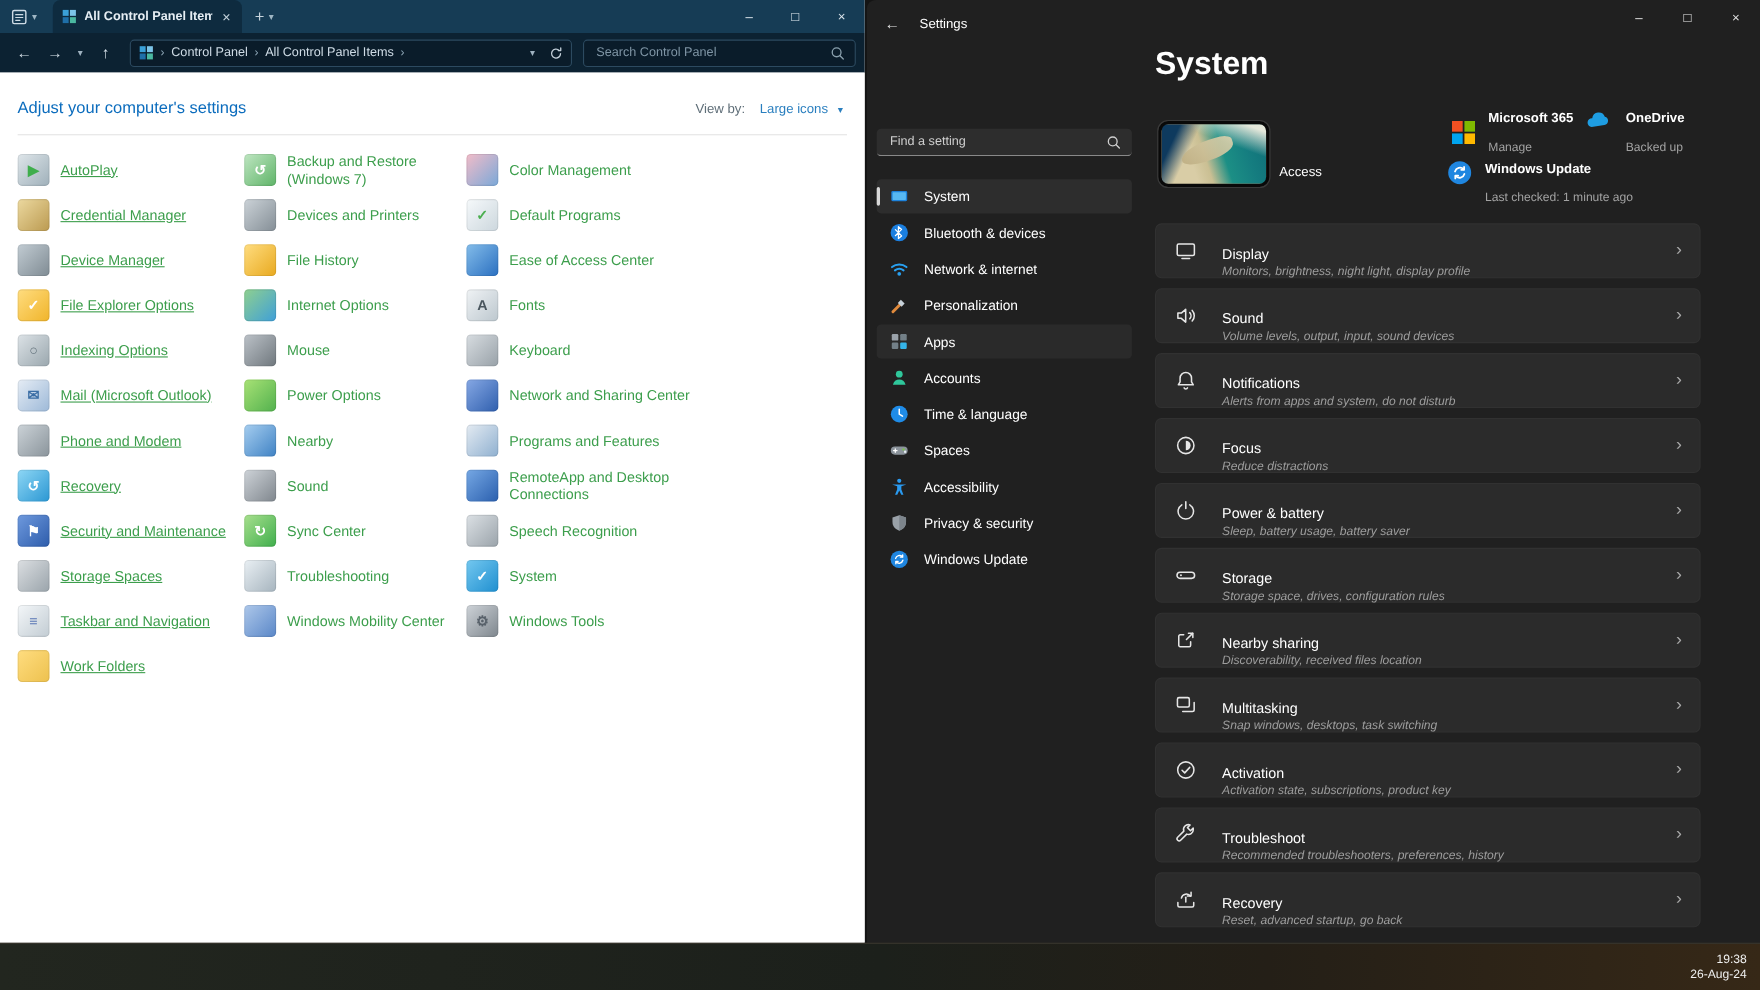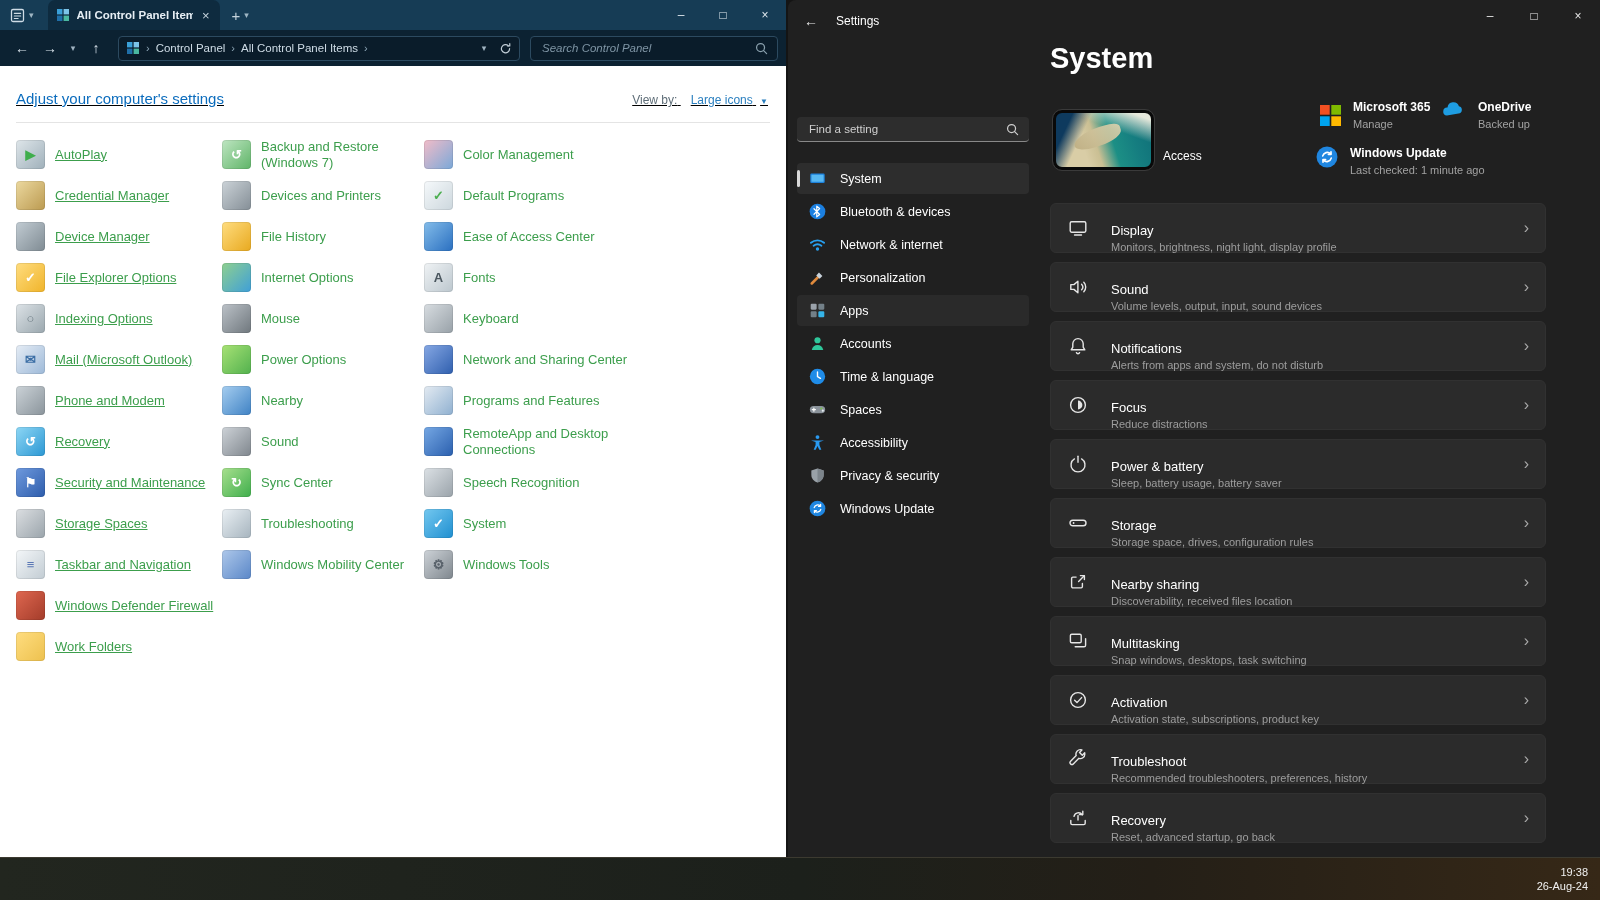--- a/index.html
+++ b/index.html
@@ -25,24 +25,24 @@
        color:#d8e2ea;font-size:14px;border-radius:4px;}
   .navbtn.small{width:18px;font-size:9px;color:#9fb2c0;}
   .addressbar{width:402px;height:25px;margin-left:8px;background:#0a1c2a;border:1px solid #2c4a60;
        border-radius:4px;display:flex;align-items:center;padding:0 7px;box-sizing:border-box;gap:6px;}
   .crumb{font-size:11.5px;color:#cfdce6;white-space:nowrap;}
   .crumb-sep{font-size:11px;color:#8fa8b8;}
   .addr-spacer{flex:1;}
   .searchbar{flex:1;height:25px;margin-left:10px;background:#0a1c2a;border:1px solid #2c4a60;
        border-radius:4px;display:flex;align-items:center;padding:0 9px;box-sizing:border-box;}
   .searchbar input{flex:1;background:transparent;border:none;outline:none;color:#cfdce6;
-       font-size:11.5px;font-family:inherit;font-style:italic;}
+       font-size:11.5px;font-family:inherit;}
   .searchbar input::placeholder{color:#7f95a5;}
   .exp-content{position:absolute;left:0;top:66px;right:0;bottom:0;background:#fff;overflow:hidden;}
-  .cp-headrow{display:flex;align-items:baseline;padding:24px 18px 0 16px;text-decoration:underline;}
+  .cp-headrow{display:flex;align-items:baseline;padding:24px 18px 0 16px;}
   .cp-heading{font-size:15px;color:#0b6cbd;font-weight:400;}
   .viewby{margin-left:auto;font-size:12px;color:#5f6e78;}
   .viewby .vb-value{color:#2a7fbf;margin-left:10px;}
   .viewby .vb-caret{color:#2a7fbf;font-size:8px;margin-left:4px;}
   .cp-sep{border:none;border-top:1px solid #e4e4e4;margin:15px 16px 0 16px;}
   .cp-grid{position:relative;margin-top:11px;}
   .cp-col{position:absolute;top:0;}
   .cp-col1{left:16px;width:198px;}
   .cp-col2{left:222px;width:196px;}
   .cp-col3{left:424px;width:220px;}
@@ -86,29 +86,29 @@
          #d9cda6;}
   .dev-thumb::after{content:"";position:absolute;left:18%;top:28%;width:52%;height:34%;
        background:linear-gradient(60deg, rgba(188,172,128,.9), rgba(222,212,176,.9));
        border-radius:60% 30% 50% 40%;transform:rotate(-18deg);}
   .rename{position:absolute;left:375px;top:149px;font-size:12px;color:#fff;}
   .hdr-link{position:absolute;display:flex;gap:12px;align-items:flex-start;}
   .hdr-ms365{left:532px;top:100px;align-items:center;}
   .hdr-onedrive{left:653px;top:100px;}
   .hdr-update{left:528px;top:146px;}
   .hdr-title{font-size:12px;font-weight:700;color:#fff;line-height:15px;}
-  .hdr-sub{font-size:11px;color:#a2a2a2;line-height:14px;margin-top:2px;}
+  .hdr-sub{font-size:11px;color:#a2a2a2;line-height:14px;margin-top:12px;}
   .cards{position:absolute;left:0;top:0;}
   .card{position:absolute;left:262px;width:496px;height:50px;background:#2b2b2b;
        border:1px solid #313131;border-radius:6px;display:flex;align-items:center;
        padding:0 16px;box-sizing:border-box;cursor:pointer;}
   .card .ic{margin-right:22px;}
   .card-text{display:flex;flex-direction:column;}
   .card-title{font-size:13px;color:#fff;line-height:16px;margin-top:20px;}
-  .card-sub{font-size:11px;color:#9d9d9d;line-height:14px;margin-top:1px;}
+  .card-sub{font-size:11px;color:#9d9d9d;line-height:14px;margin-top:1px;font-style:italic;}
   .card-chevron{margin-left:auto;color:#a8a8a8;font-size:16px;}
 
   
   .taskbar{position:absolute;left:0;bottom:0;width:1600px;height:43px;
        background:linear-gradient(90deg,#22261f 0%,#1c201b 50%,#241f17 72%,#362817 100%);
        border-top:1px solid #3c3a30;box-sizing:border-box;}
   .clock{position:absolute;right:12px;top:50%;transform:translateY(-50%);text-align:right;
        color:#f0f0f0;font-size:11px;line-height:14px;}
 </style>
 </head>
@@ -235,24 +235,20 @@
             </div>
             <div class="cp-item">
               <span class="cp-ic" style="background: linear-gradient(135deg, rgb(220, 223, 226), rgb(154, 164, 171));"></span>
               <span class="cp-label">Storage Spaces</span>
             </div>
             <div class="cp-item">
               <span class="cp-ic" style="background: linear-gradient(135deg, rgb(244, 247, 249), rgb(194, 204, 211)); color: rgb(90, 119, 181); font-weight: 700;">≡</span>
               <span class="cp-label">Taskbar and Navigation</span>
             </div>
             <div class="cp-item">
-              <span class="cp-ic" style="background: linear-gradient(135deg, rgb(223, 103, 80), rgb(163, 60, 42));"></span>
-              <span class="cp-label">Windows Defender Firewall</span>
-            </div>
-            <div class="cp-item">
               <span class="cp-ic" style="background: linear-gradient(135deg, rgb(255, 221, 128), rgb(237, 193, 78));"></span>
               <span class="cp-label">Work Folders</span>
             </div>
           </div>
         <div class="cp-col cp-col2" id="cp-col-1">
             <div class="cp-item">
               <span class="cp-ic" style="background: linear-gradient(135deg, rgb(191, 230, 194), rgb(95, 180, 104)); color: rgb(255, 255, 255); font-weight: 700;">↺</span>
               <span class="cp-label">Backup and Restore (Windows 7)</span>
             </div>
             <div class="cp-item">

